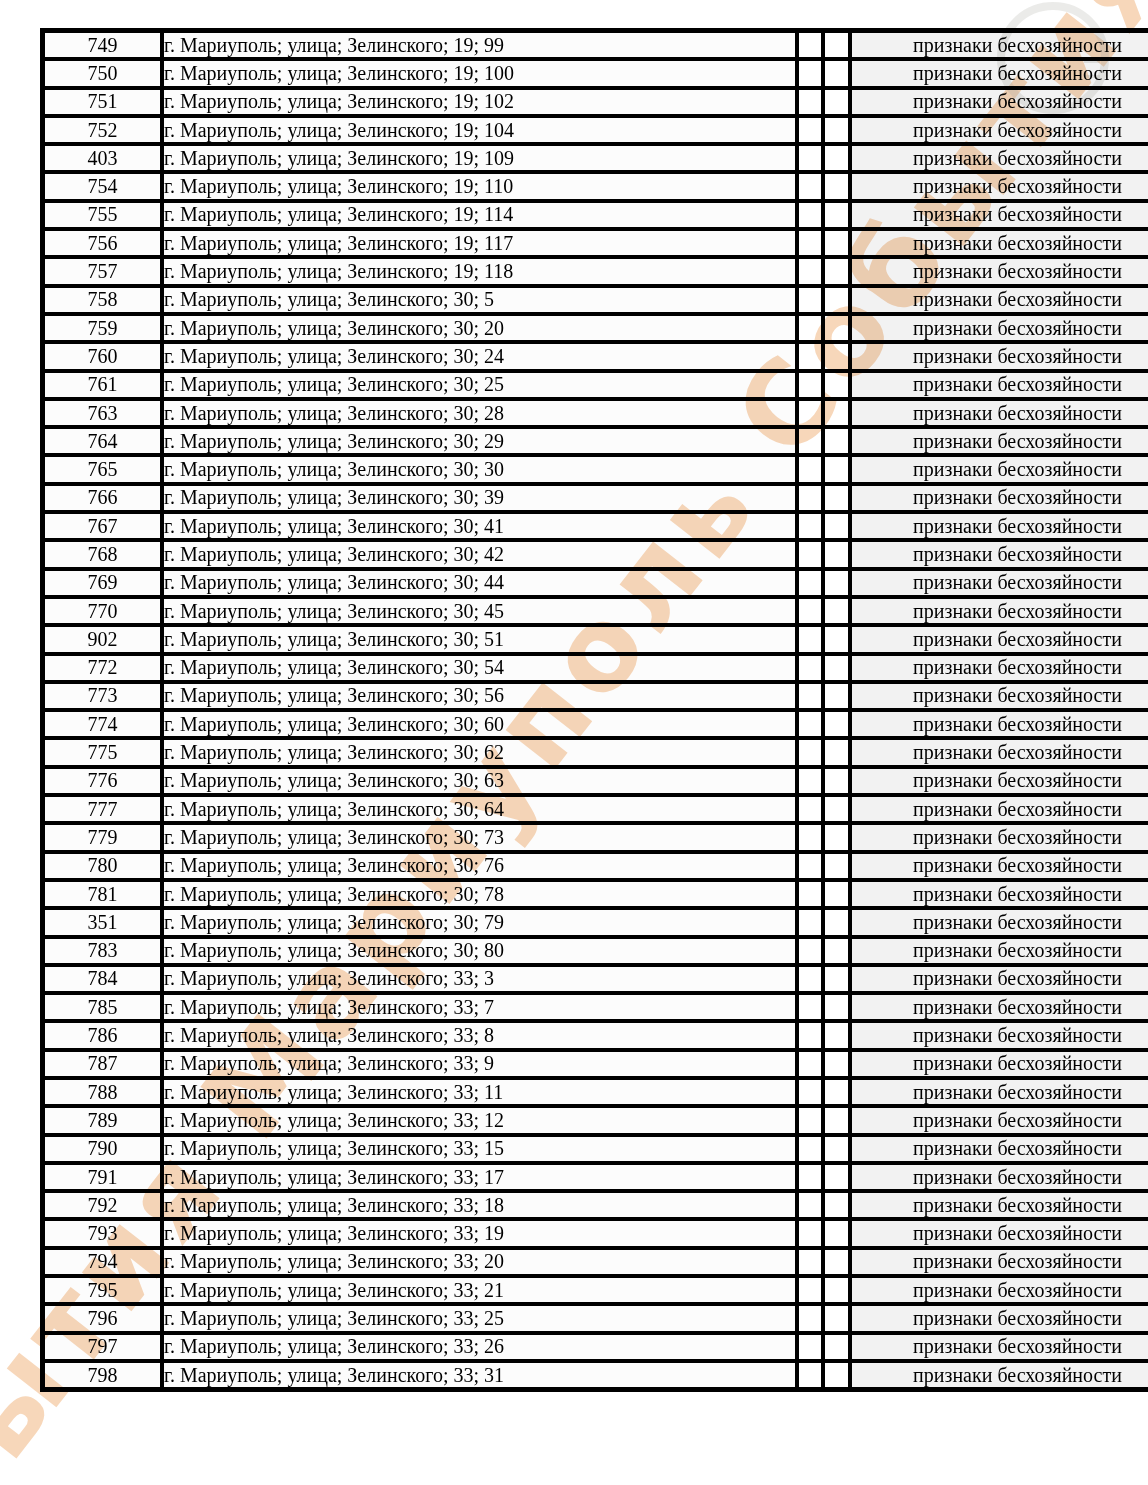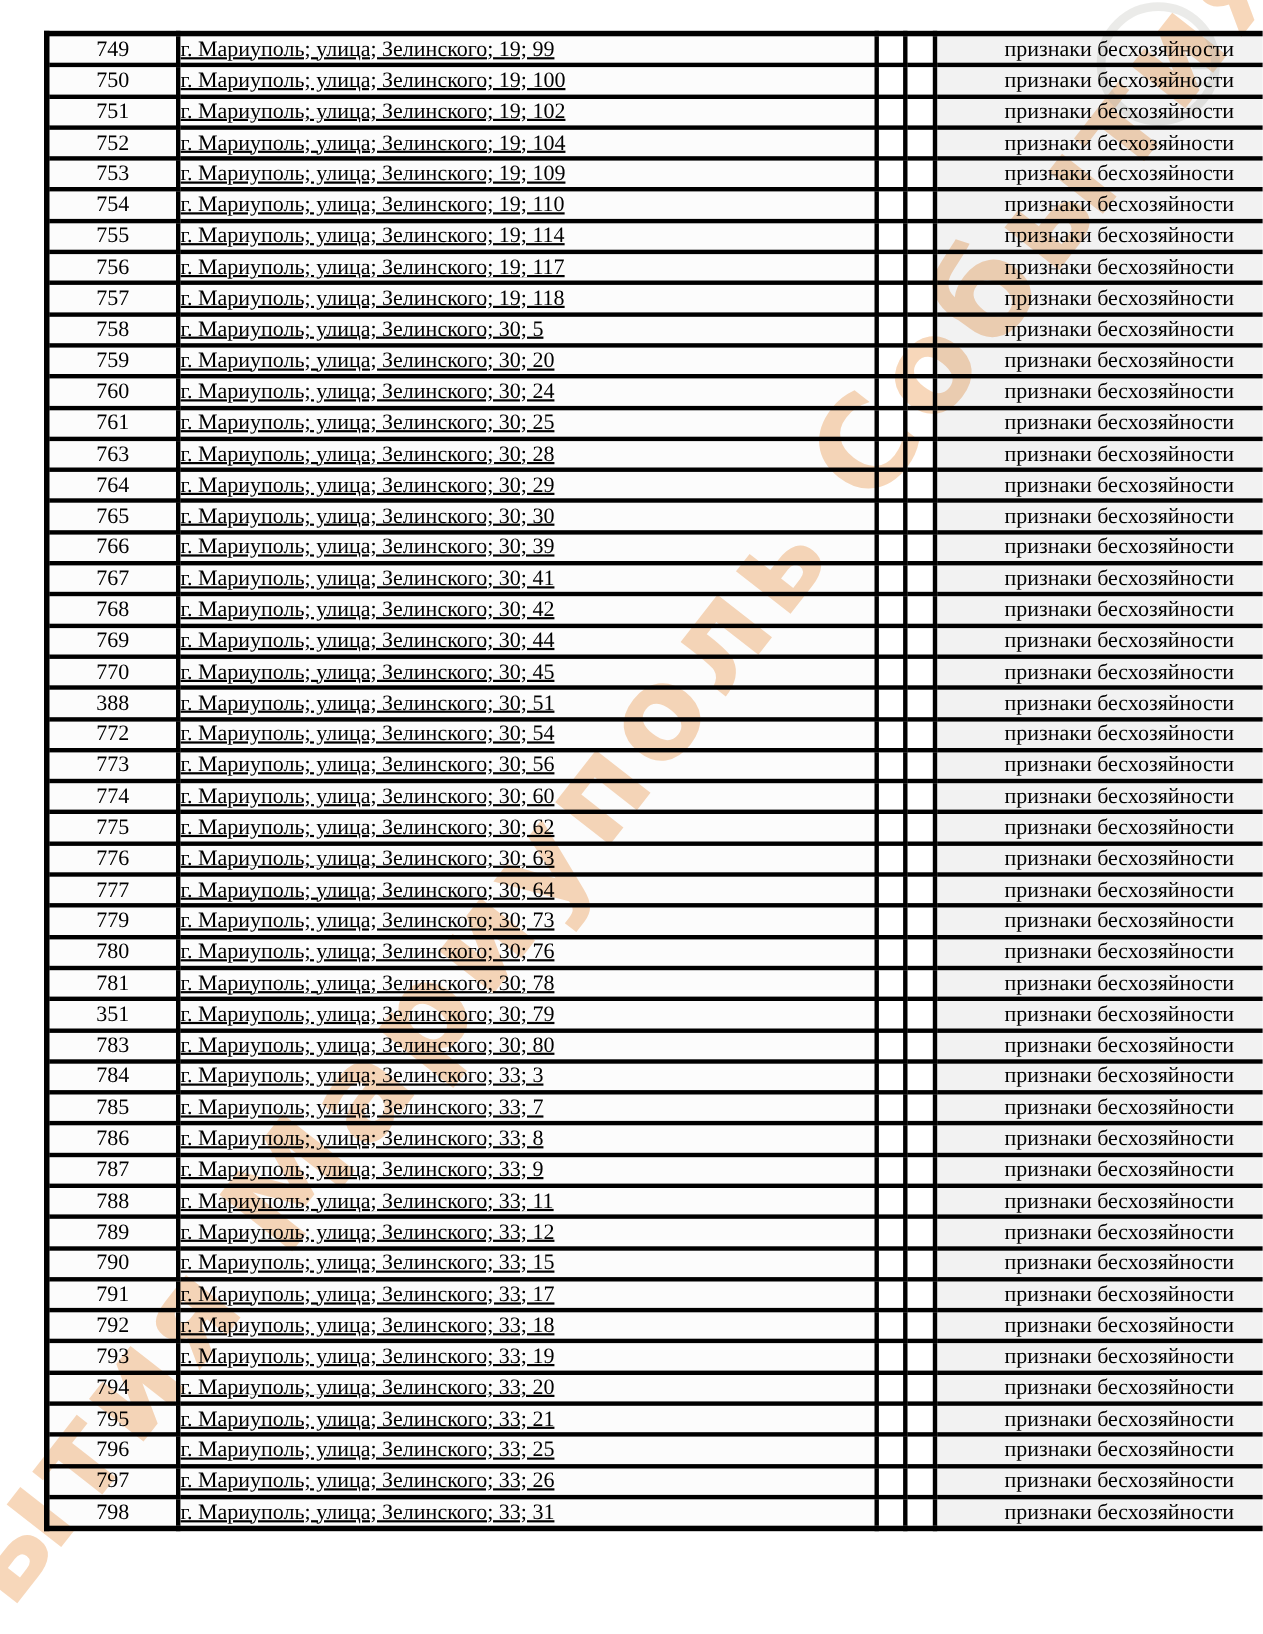--- a/index.html
+++ b/index.html
@@ -41,21 +41,21 @@
   }
   table.registry td{
     border:4px solid #000;
     height:24.3px;
     padding:0;
     line-height:1.05;
     overflow:hidden;
     vertical-align:middle;
   }
   td.num{width:115px;text-align:center;background:rgba(0,0,0,0.012);}
-  td.addr{width:631px;text-align:left;padding-left:5px;background:rgba(0,0,0,0.012);text-decoration:underline;}
+  td.addr{width:631px;text-align:left;padding-left:5px;background:rgba(0,0,0,0.012);}
   td.nc1{width:22px;background:transparent;}
   td.nc2{width:23px;background:transparent;}
   td.status{text-align:center;background:rgba(0,0,0,0.05);}
 </style>
 </head>
 <body>
 
 <div class="page">
 
   <div class="watermark-layer">
@@ -88,21 +88,21 @@
       <td class="status">признаки бесхозяйности</td>
     </tr>
         <tr>
       <td class="num">752</td>
       <td class="addr">г. Мариуполь; улица; Зелинского; 19; 104</td>
       <td class="nc1"></td>
       <td class="nc2"></td>
       <td class="status">признаки бесхозяйности</td>
     </tr>
         <tr>
-      <td class="num">753</td>
+      <td class="num">403</td>
       <td class="addr">г. Мариуполь; улица; Зелинского; 19; 109</td>
       <td class="nc1"></td>
       <td class="nc2"></td>
       <td class="status">признаки бесхозяйности</td>
     </tr>
         <tr>
       <td class="num">754</td>
       <td class="addr">г. Мариуполь; улица; Зелинского; 19; 110</td>
       <td class="nc1"></td>
       <td class="nc2"></td>
@@ -207,21 +207,21 @@
       <td class="status">признаки бесхозяйности</td>
     </tr>
         <tr>
       <td class="num">770</td>
       <td class="addr">г. Мариуполь; улица; Зелинского; 30; 45</td>
       <td class="nc1"></td>
       <td class="nc2"></td>
       <td class="status">признаки бесхозяйности</td>
     </tr>
         <tr>
-      <td class="num">388</td>
+      <td class="num">902</td>
       <td class="addr">г. Мариуполь; улица; Зелинского; 30; 51</td>
       <td class="nc1"></td>
       <td class="nc2"></td>
       <td class="status">признаки бесхозяйности</td>
     </tr>
         <tr>
       <td class="num">772</td>
       <td class="addr">г. Мариуполь; улица; Зелинского; 30; 54</td>
       <td class="nc1"></td>
       <td class="nc2"></td>

